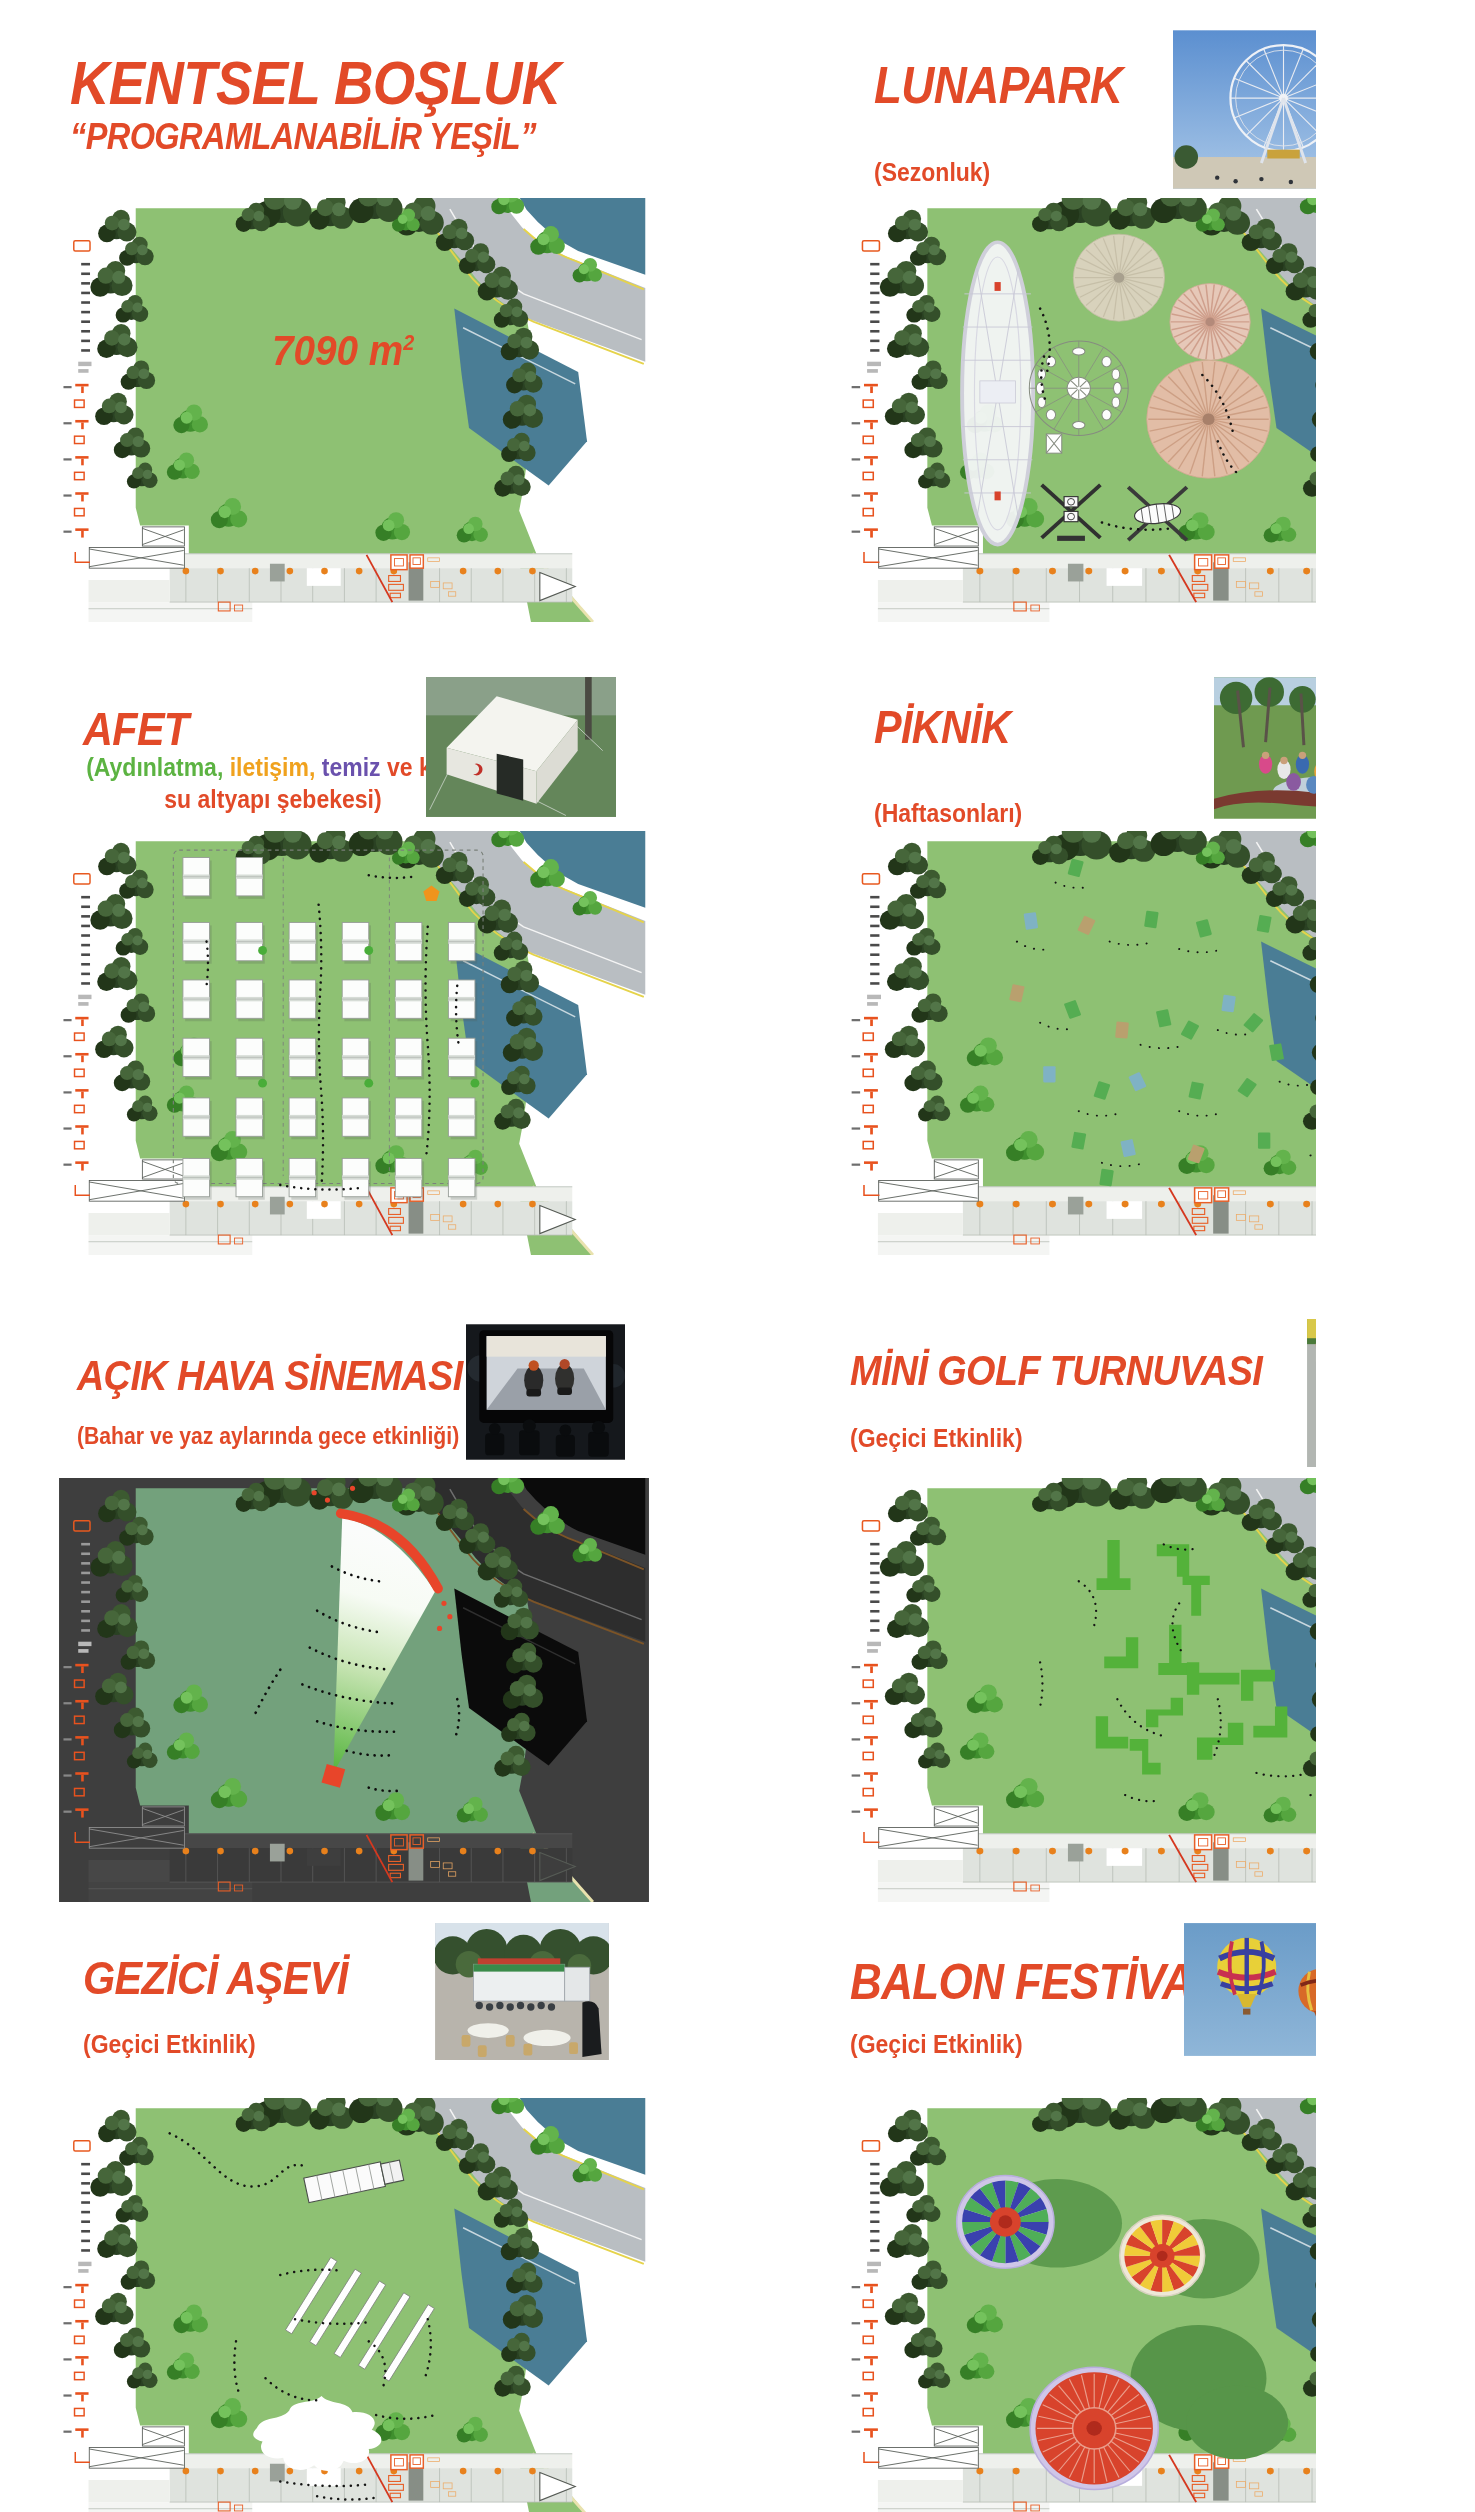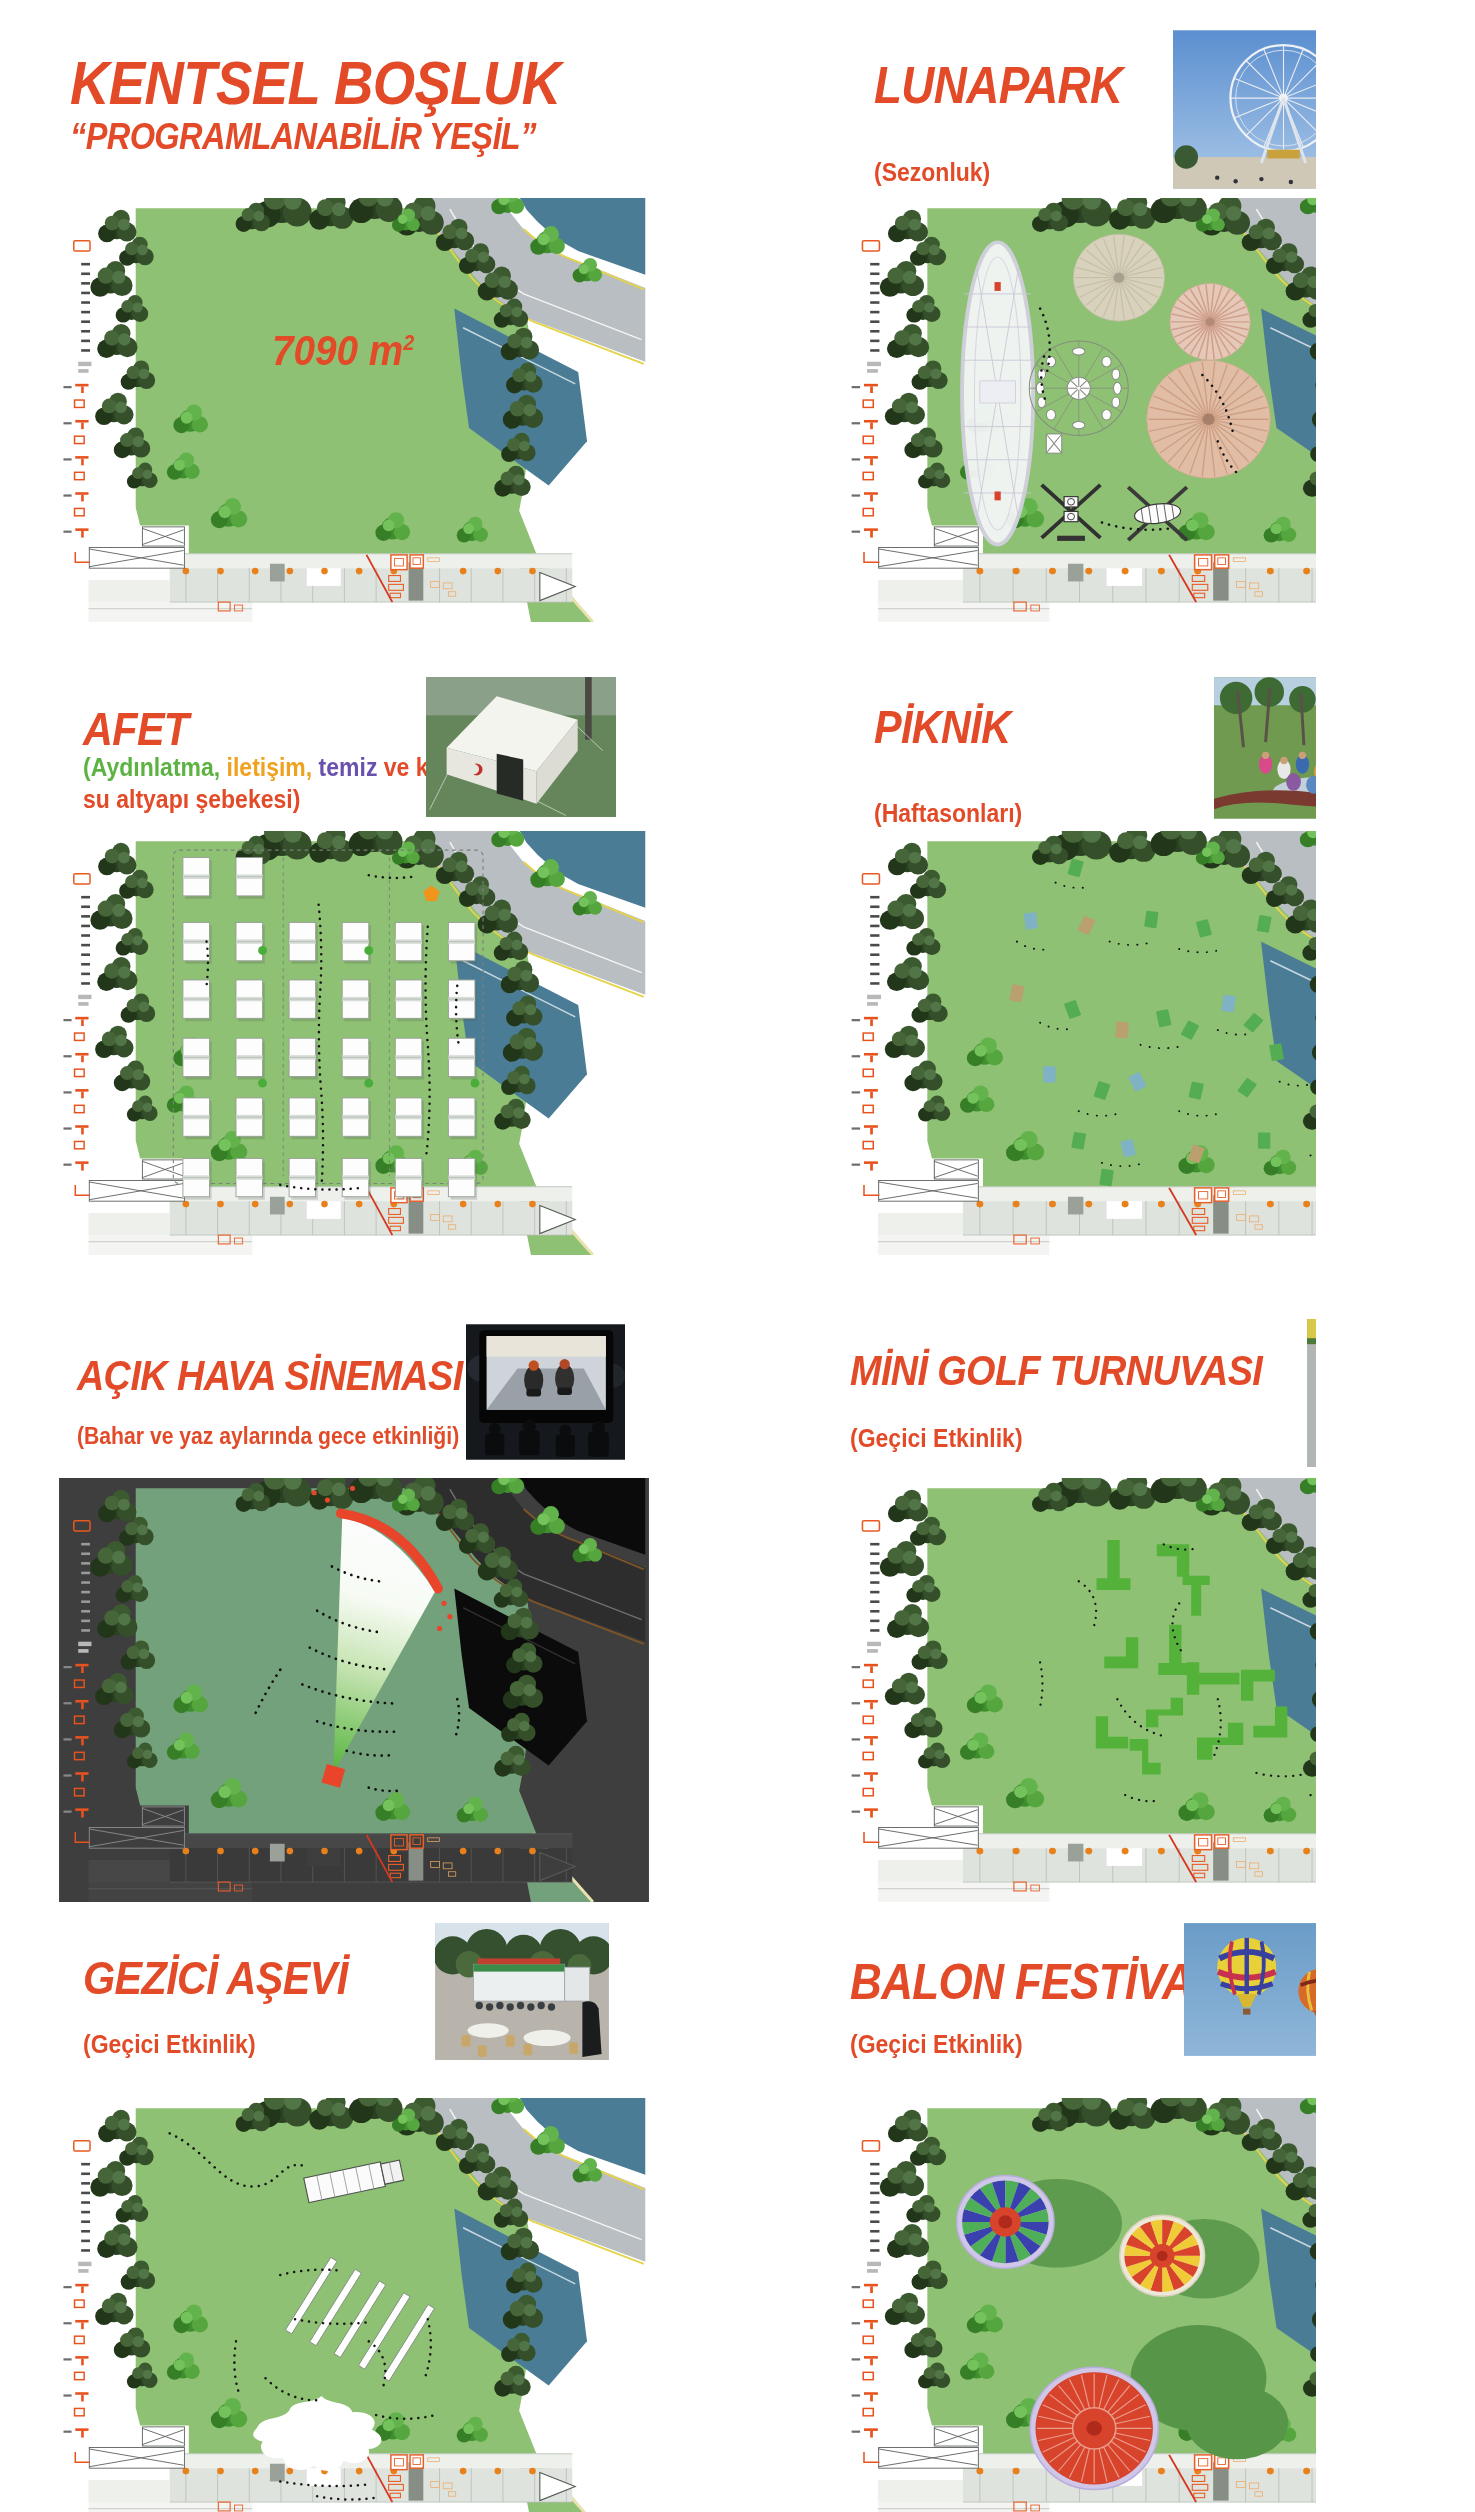--- a/index.html
+++ b/index.html
@@ -1,17 +1,17 @@
 <!DOCTYPE html>
 <html style="font-size:11.8px"><head>
 <meta charset="utf-8">
 <style>
   html,body{margin:0;padding:0;background:#ffffff;}
   .board{position:relative;width:1316px;height:2512px;background:#fff;overflow:hidden;
-         font-family:"Liberation Sans",sans-serif;}
+         font-family:"Liberation Sans",sans-serif;text-align:center;}
   .title{position:absolute;color:#e24a28;font-weight:bold;font-style:italic;
          letter-spacing:-0.7px;white-space:nowrap;transform:scaleX(.88);transform-origin:0 0;line-height:1;}
   .sub{position:absolute;color:#e24a28;font-weight:bold;white-space:nowrap;
        transform:scaleX(.92);transform-origin:0 0;line-height:1.28;}
   .sub.wrap{white-space:normal;}
   .area-label{position:absolute;color:#e24a28;font-weight:bold;font-style:italic;
               font-size:43px;transform:scaleX(.9);transform-origin:0 0;}
   .area-label sup{font-size:22px;}
   .photo{position:absolute;margin:0;line-height:0;}
   .plan{position:absolute;line-height:0;}

